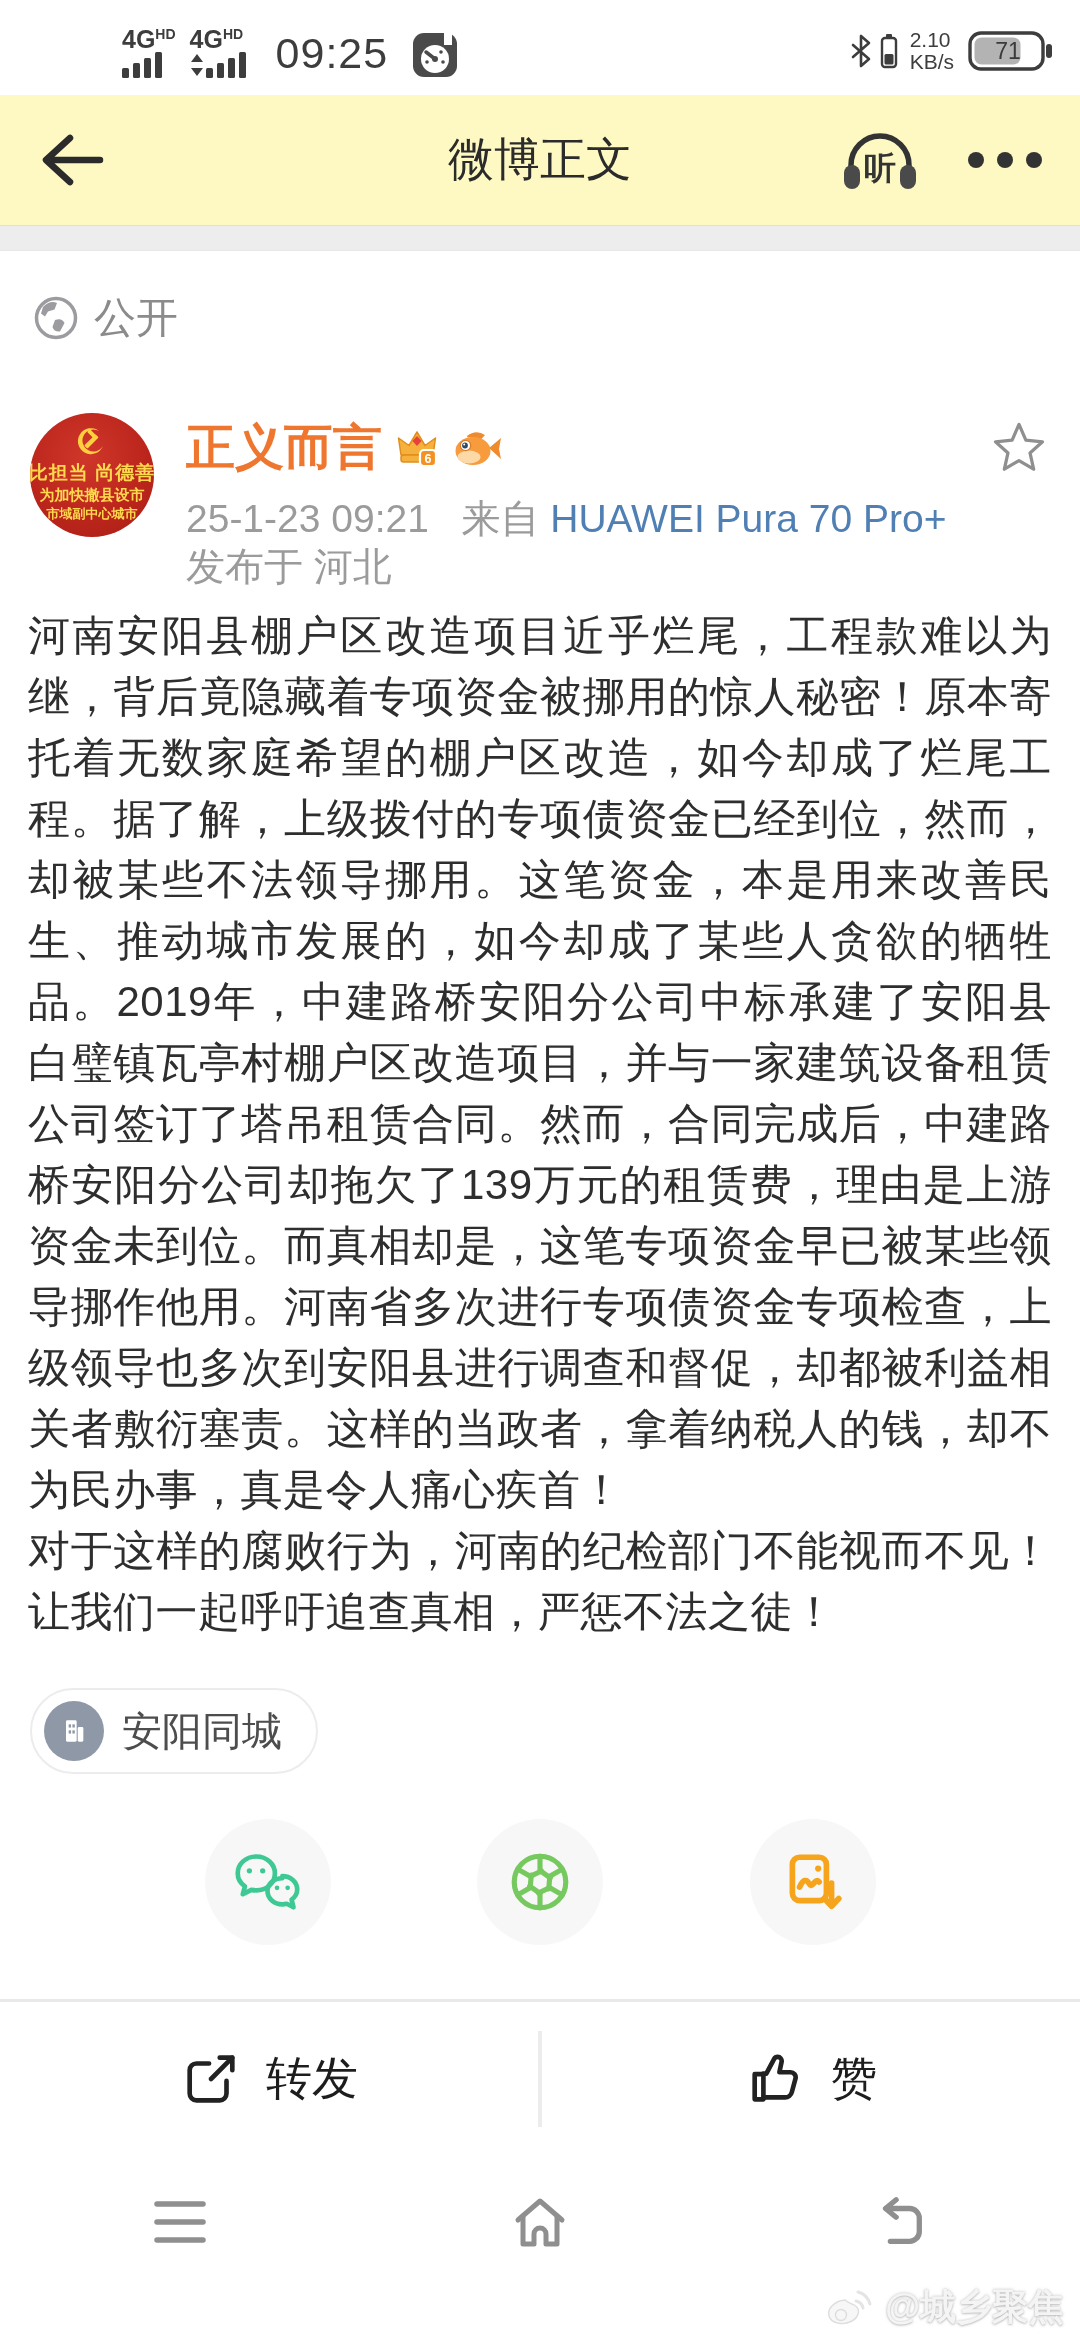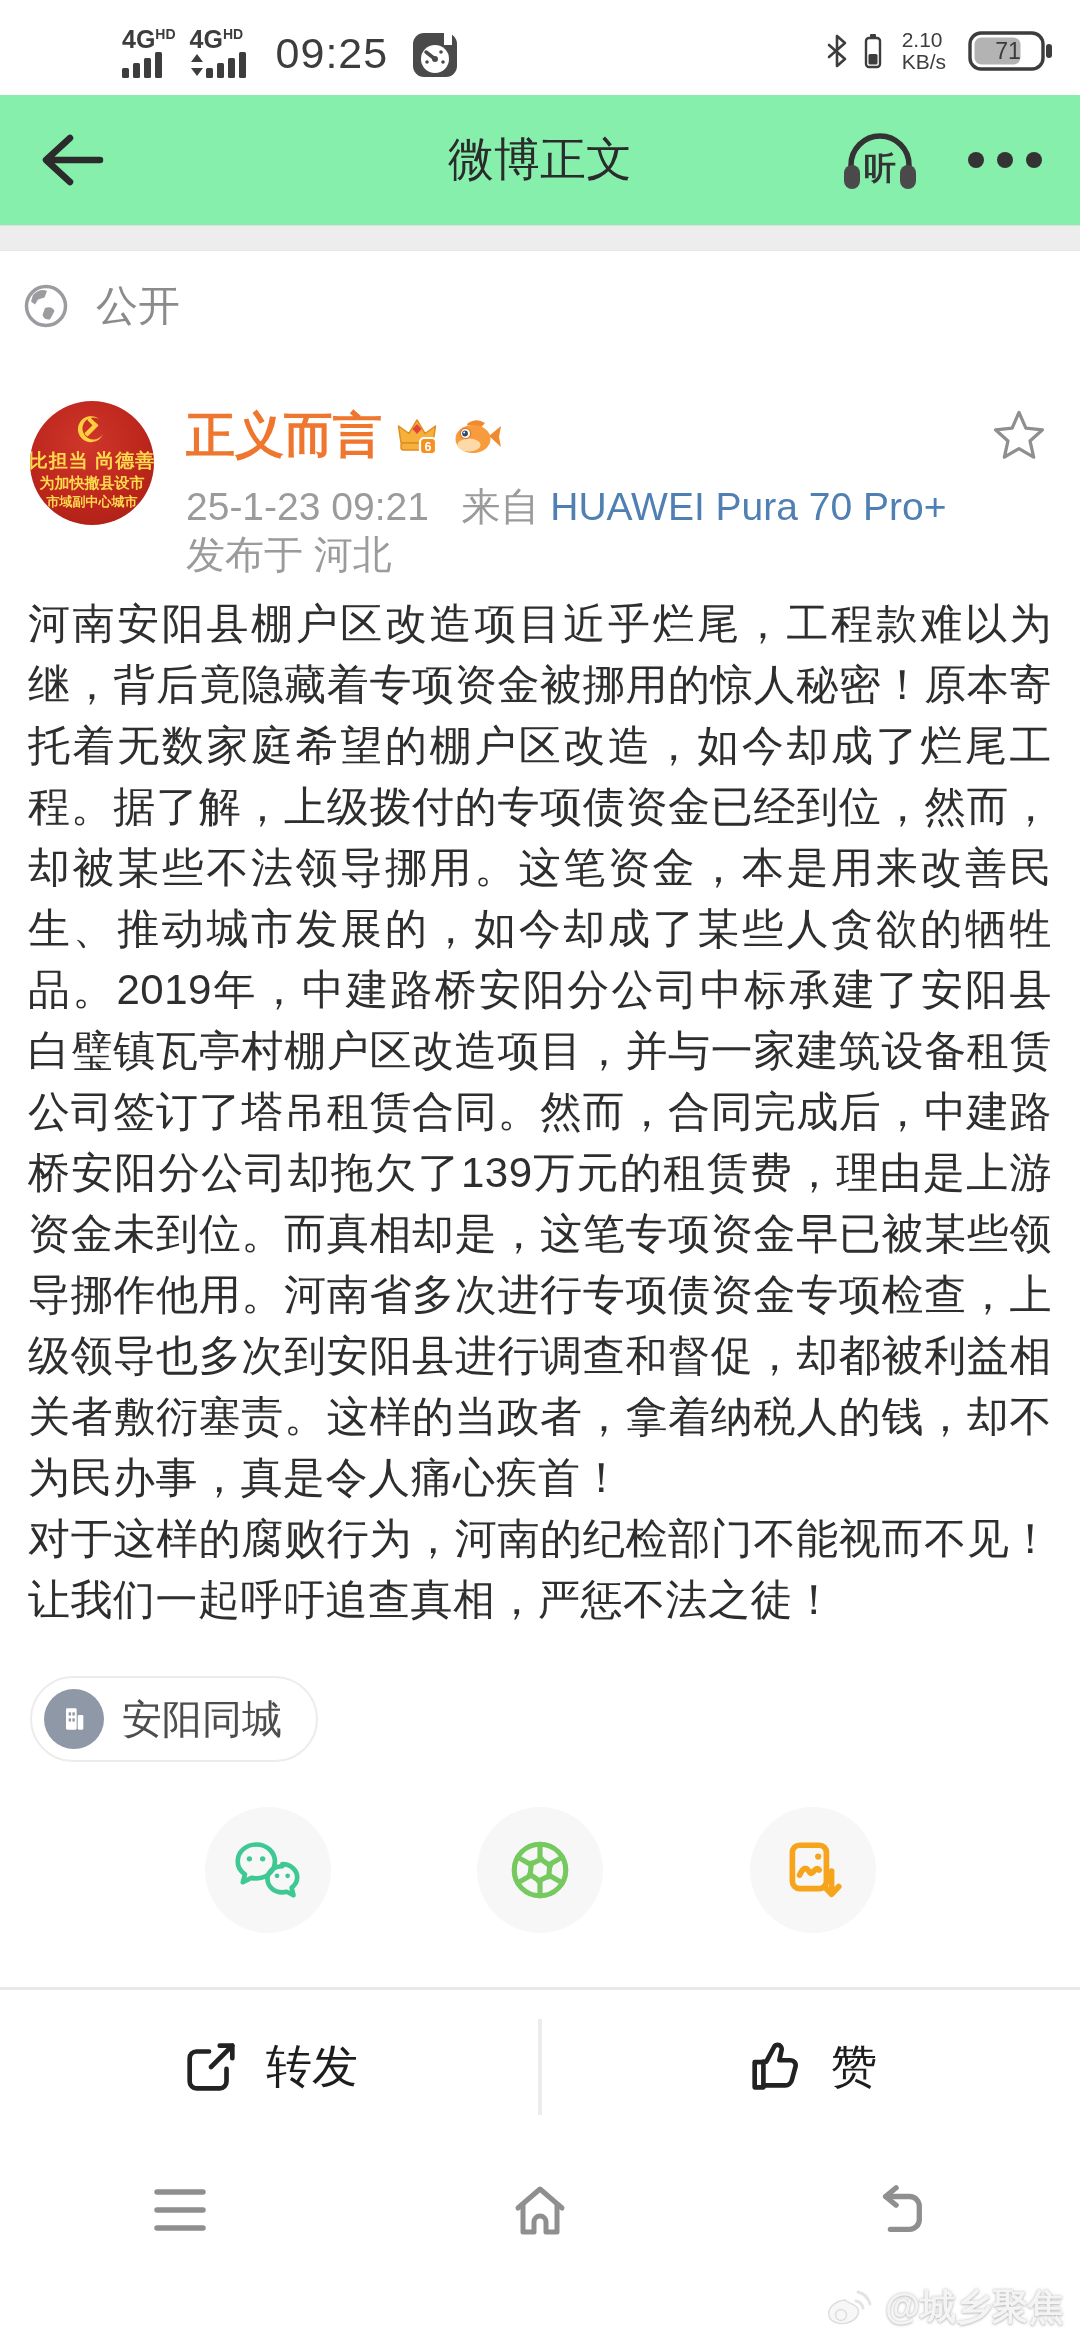--- a/index.html
+++ b/index.html
@@ -10,32 +10,32 @@
   }
   svg { display:block; }
 
   
   .status-bar{ height:95px; display:flex; align-items:center; padding:6px 26px 0 122px; color:#3d3d3d;}
   .sb-left{ display:flex; align-items:flex-end; gap:14px;}
   .signal-group{ display:flex; flex-direction:column; align-items:flex-start;}
   .net-label{ font-size:25px; font-weight:700; line-height:22px; letter-spacing:0;}
   .net-label .hd{ font-size:14px; vertical-align:super; font-weight:700;}
   .sb-time{ font-size:43px; font-weight:500; margin:0 10px 0 12px; letter-spacing:1px;}
-  .sb-right{ margin-left:auto; display:flex; align-items:center; gap:16px;}
+  .sb-right{ margin-left:auto; display:flex; align-items:center; gap:8px;}
   .speed{ font-size:21px; line-height:22px; text-align:left; margin:0 6px 0 4px;}
 
   
-  .header{ height:130px; display:flex; align-items:center; padding:0 36px; position:relative; background:#86efac;}
+  .header{ height:130px; display:flex; align-items:center; padding:0 36px; position:relative; background:#fef9c3;}
   .header-title{ position:absolute; left:0; right:0; text-align:center; font-size:46px; color:#2b2b2b; font-weight:500;}
   .header-right{ margin-left:auto; display:flex; align-items:center; gap:44px; z-index:1;}
 
   .divider-strip{ height:26px; background:#ededed; border-top:1px solid #dfdfdf; border-bottom:1px solid #e7e7e7;}
 
   
-  .visibility-row{ margin-top:26px; padding:0 22px; height:58px; display:flex; align-items:center; gap:26px; color:#8b8b8b; font-size:42px;}
+  .visibility-row{ margin-top:38px; padding:0 32px; height:58px; display:flex; align-items:center; gap:14px; color:#8b8b8b; font-size:42px;}
 
   
   .author-row{ margin-top:66px; padding:0 30px; display:flex; align-items:flex-start; position:relative; height:150px;}
   .avatar{ width:124px; height:124px; border-radius:50%; background:radial-gradient(circle at 45% 35%, #d0372b 0%, #bc261c 55%, #a81e15 100%); flex:0 0 auto; display:flex; flex-direction:column; align-items:center; justify-content:center; overflow:hidden; color:#ffd94d; text-align:center;}
   .avatar .emblem{ margin-bottom:2px;}
   .avatar .l1{ font-size:19px; font-weight:700; letter-spacing:1px; white-space:nowrap;}
   .avatar .l2{ font-size:15px; font-weight:700; white-space:nowrap;}
   .avatar .l3{ font-size:13px; font-weight:700; white-space:nowrap;}
   .author-info{ margin-left:32px; padding-top:2px;}
   .author-name-row{ display:flex; align-items:center; gap:12px;}

